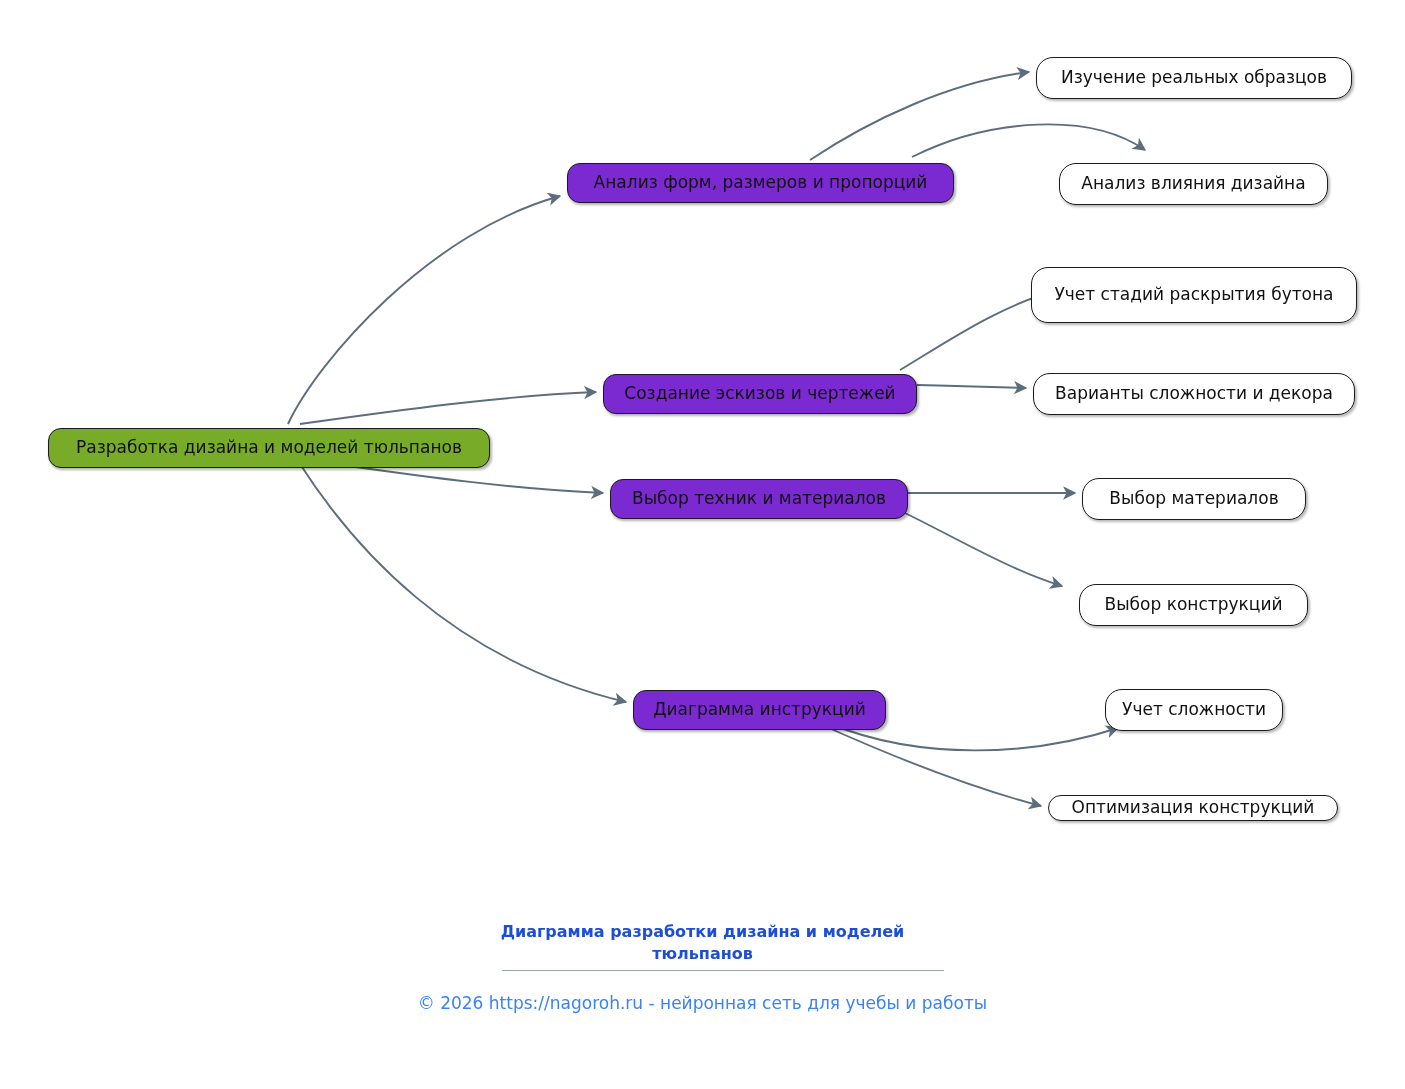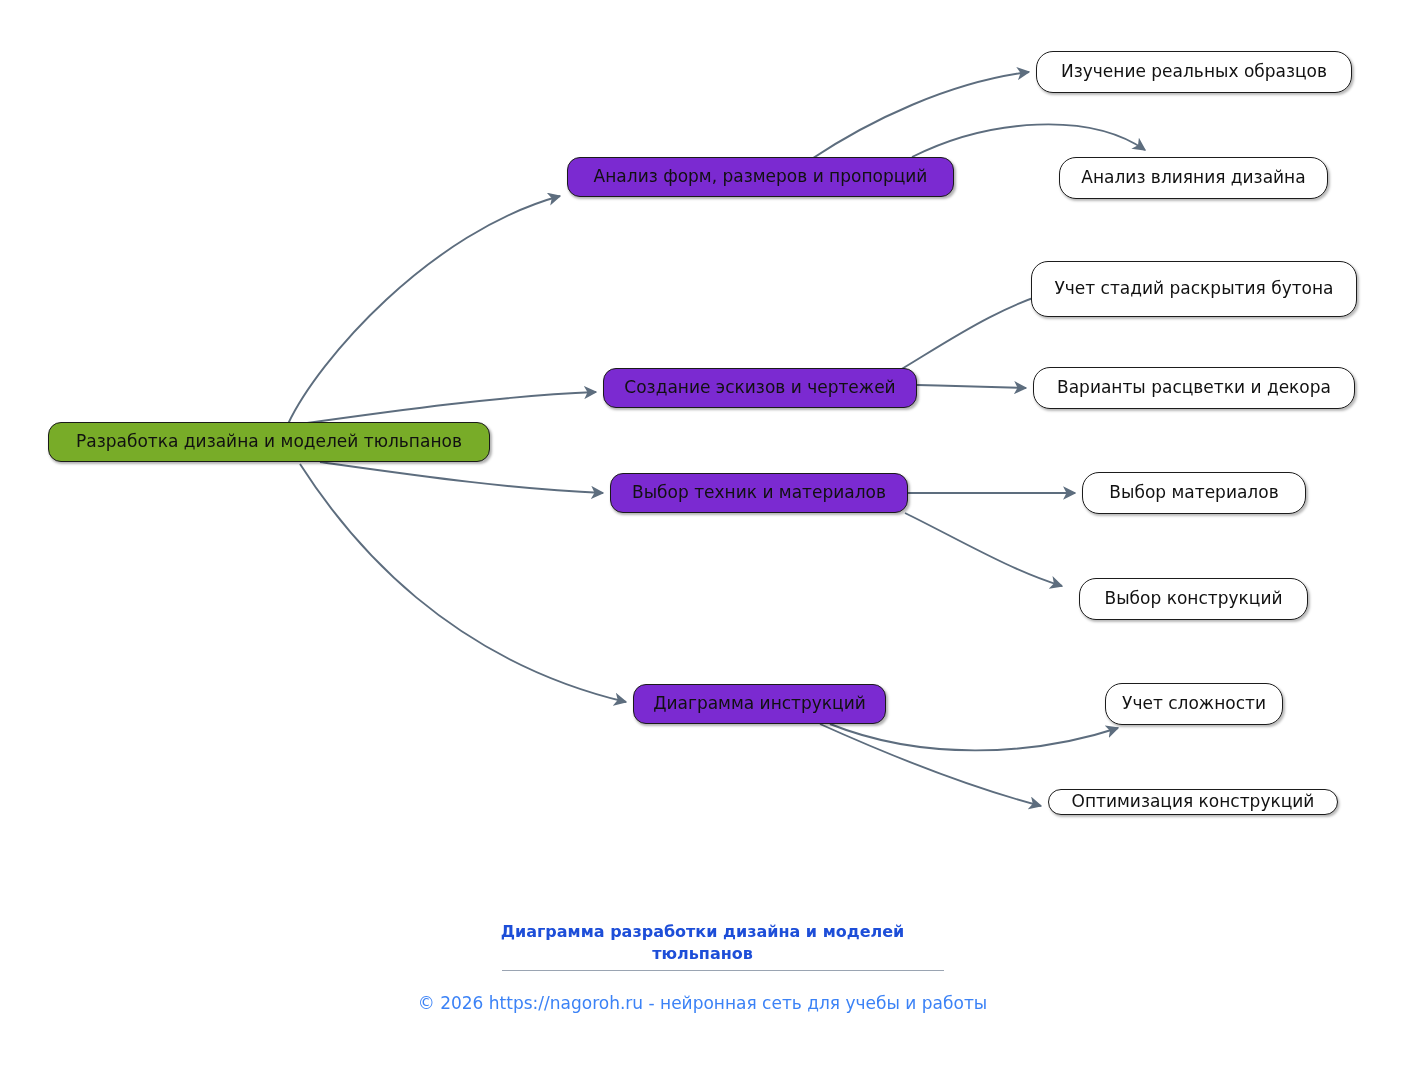--- a/index.html
+++ b/index.html
@@ -30,20 +30,21 @@
     box-sizing: border-box;
     display: flex;
     align-items: center;
     justify-content: center;
     text-align: center;
     white-space: nowrap;
     font-family: "DejaVu Sans", sans-serif;
     font-size: 17px;
     color: #111111;
     line-height: 1.15;
+    margin-top: 6px;
   }
   .node-root {
     background: #78ac28;
     border: 1.6px solid #1a1a1a;
     border-radius: 13px;
     box-shadow: 1.5px 2px 2.5px rgba(0,0,0,0.30);
   }
   .node-branch {
     background: #7b2ad1;
     border: 1.6px solid #1a1a1a;
@@ -133,21 +134,21 @@
     <span>Анализ влияния дизайна</span>
   </div>
 
   <div class="node node-branch" style="left:603px; top:368px; width:314px; height:40px;">
     <span>Создание эскизов и чертежей</span>
   </div>
   <div class="node node-leaf" style="left:1031px; top:261px; width:326px; height:56px;">
     <span>Учет стадий раскрытия бутона</span>
   </div>
   <div class="node node-leaf" style="left:1033px; top:367px; width:322px; height:42px;">
-    <span>Варианты расцветки и декора</span>
+    <span>Варианты сложности и декора</span>
   </div>
 
   <div class="node node-branch" style="left:610px; top:473px; width:298px; height:40px;">
     <span>Выбор техник и материалов</span>
   </div>
   <div class="node node-leaf" style="left:1082px; top:472px; width:224px; height:42px;">
     <span>Выбор материалов</span>
   </div>
   <div class="node node-leaf" style="left:1079px; top:578px; width:229px; height:42px;">
     <span>Выбор конструкций</span>

